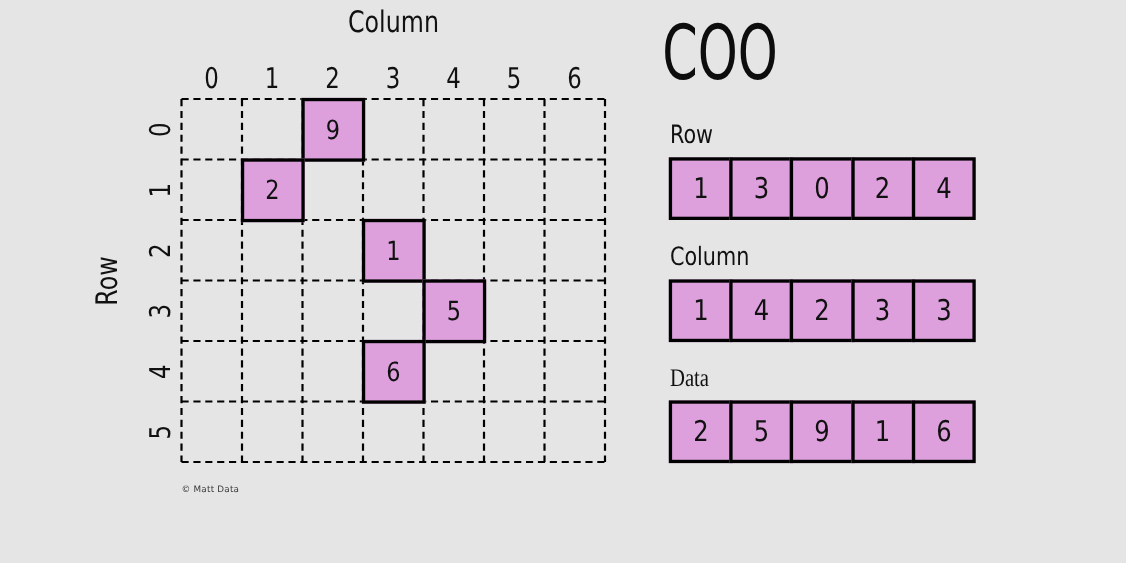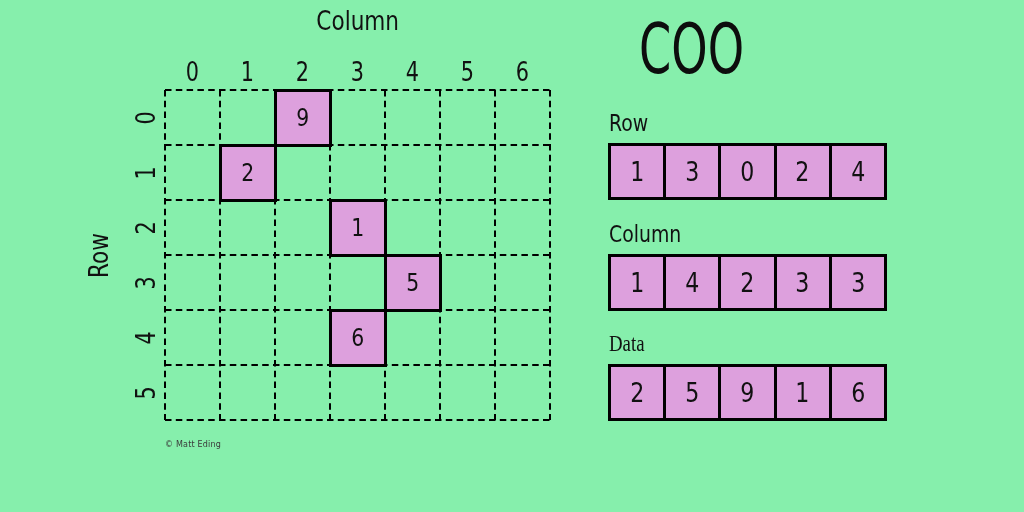--- a/index.html
+++ b/index.html
@@ -1,17 +1,17 @@
 <!DOCTYPE html>
 <html><head>
 <meta charset="utf-8">
 <style>
   html,body{margin:0;padding:0;}
   body{font-family:"DejaVu Sans","Liberation Sans",sans-serif;background:#fbfbf9;}
-  #screen{position:relative;width:1024px;height:512px;background:#86efac;overflow:hidden;}
+  #screen{position:relative;width:1024px;height:512px;background:#e5e5e5;overflow:hidden;}
 
   
   .axis-title-col{position:absolute;left:165px;top:6px;width:385px;height:30px;
     line-height:30px;text-align:center;font-size:27px;color:#111;}
   .axis-title-col .t{display:inline-block;transform:scaleX(0.80);transform-origin:50% 50%;}
 
   .axis-title-row{position:absolute;left:83px;top:90px;width:30px;height:330px;
     display:flex;align-items:center;justify-content:center;font-size:27px;color:#111;}
   .axis-title-row .t{display:inline-block;transform:rotate(-90deg) scaleX(0.80);white-space:nowrap;}
 
@@ -27,21 +27,21 @@
 
   #matrix-cells{position:absolute;left:165px;top:90px;width:385px;height:330px;}
   .matrix-cell{position:absolute;width:58px;height:58px;box-sizing:border-box;
     border:3px solid #000;display:flex;align-items:center;justify-content:center;
     font-size:24px;color:#111;}
   .matrix-cell .t{display:inline-block;transform:scaleX(0.85);}
 
   .credit{position:absolute;left:165px;top:440px;font-size:8px;color:#3a3a3a;letter-spacing:0.2px;}
 
   
-  .coo-title{position:absolute;left:639px;top:15px;font-size:69px;line-height:69px;color:#0d0d0d;}
+  .coo-title{position:absolute;left:602px;top:15px;font-size:69px;line-height:69px;color:#0d0d0d;}
   .coo-title .t{display:inline-block;transform:scaleX(0.67);transform-origin:0 50%;white-space:nowrap;}
 
   .array-label{position:absolute;left:609px;height:26px;line-height:26px;font-size:23px;color:#111;}
   .array-label .t{display:inline-block;transform:scaleX(0.82);transform-origin:0 50%;white-space:nowrap;}
 
   .array-row{position:absolute;left:608px;width:279px;height:57px;display:flex;}
   .array-cell{flex:1;box-sizing:border-box;border:3px solid #000;
     display:flex;align-items:center;justify-content:center;font-size:26px;color:#111;}
   .array-cell + .array-cell{margin-left:-3px;}
   .array-cell .t{display:inline-block;transform:scaleX(0.85);}
@@ -118,21 +118,21 @@
         <span class="t">1</span>
       </div>
       <div class="matrix-cell" style="left: 218.5px; top: 163.5px; background: rgb(221, 160, 221);">
         <span class="t">5</span>
       </div>
       <div class="matrix-cell" style="left: 163.5px; top: 218.5px; background: rgb(221, 160, 221);">
         <span class="t">6</span>
       </div>
     </div>
 
-  <div class="credit">© Matt Eding</div>
+  <div class="credit">© Matt Data</div>
 
   <div class="coo-title">
     <span class="t">COO</span>
   </div>
 
   <div id="arrays">
       <div class="array-label" style="top: 110px;"><span class="t">Row</span></div>
       <div class="array-row" style="top: 143px;">
         <div class="array-cell" style="background: rgb(221, 160, 221);">
           <span class="t">1</span>

